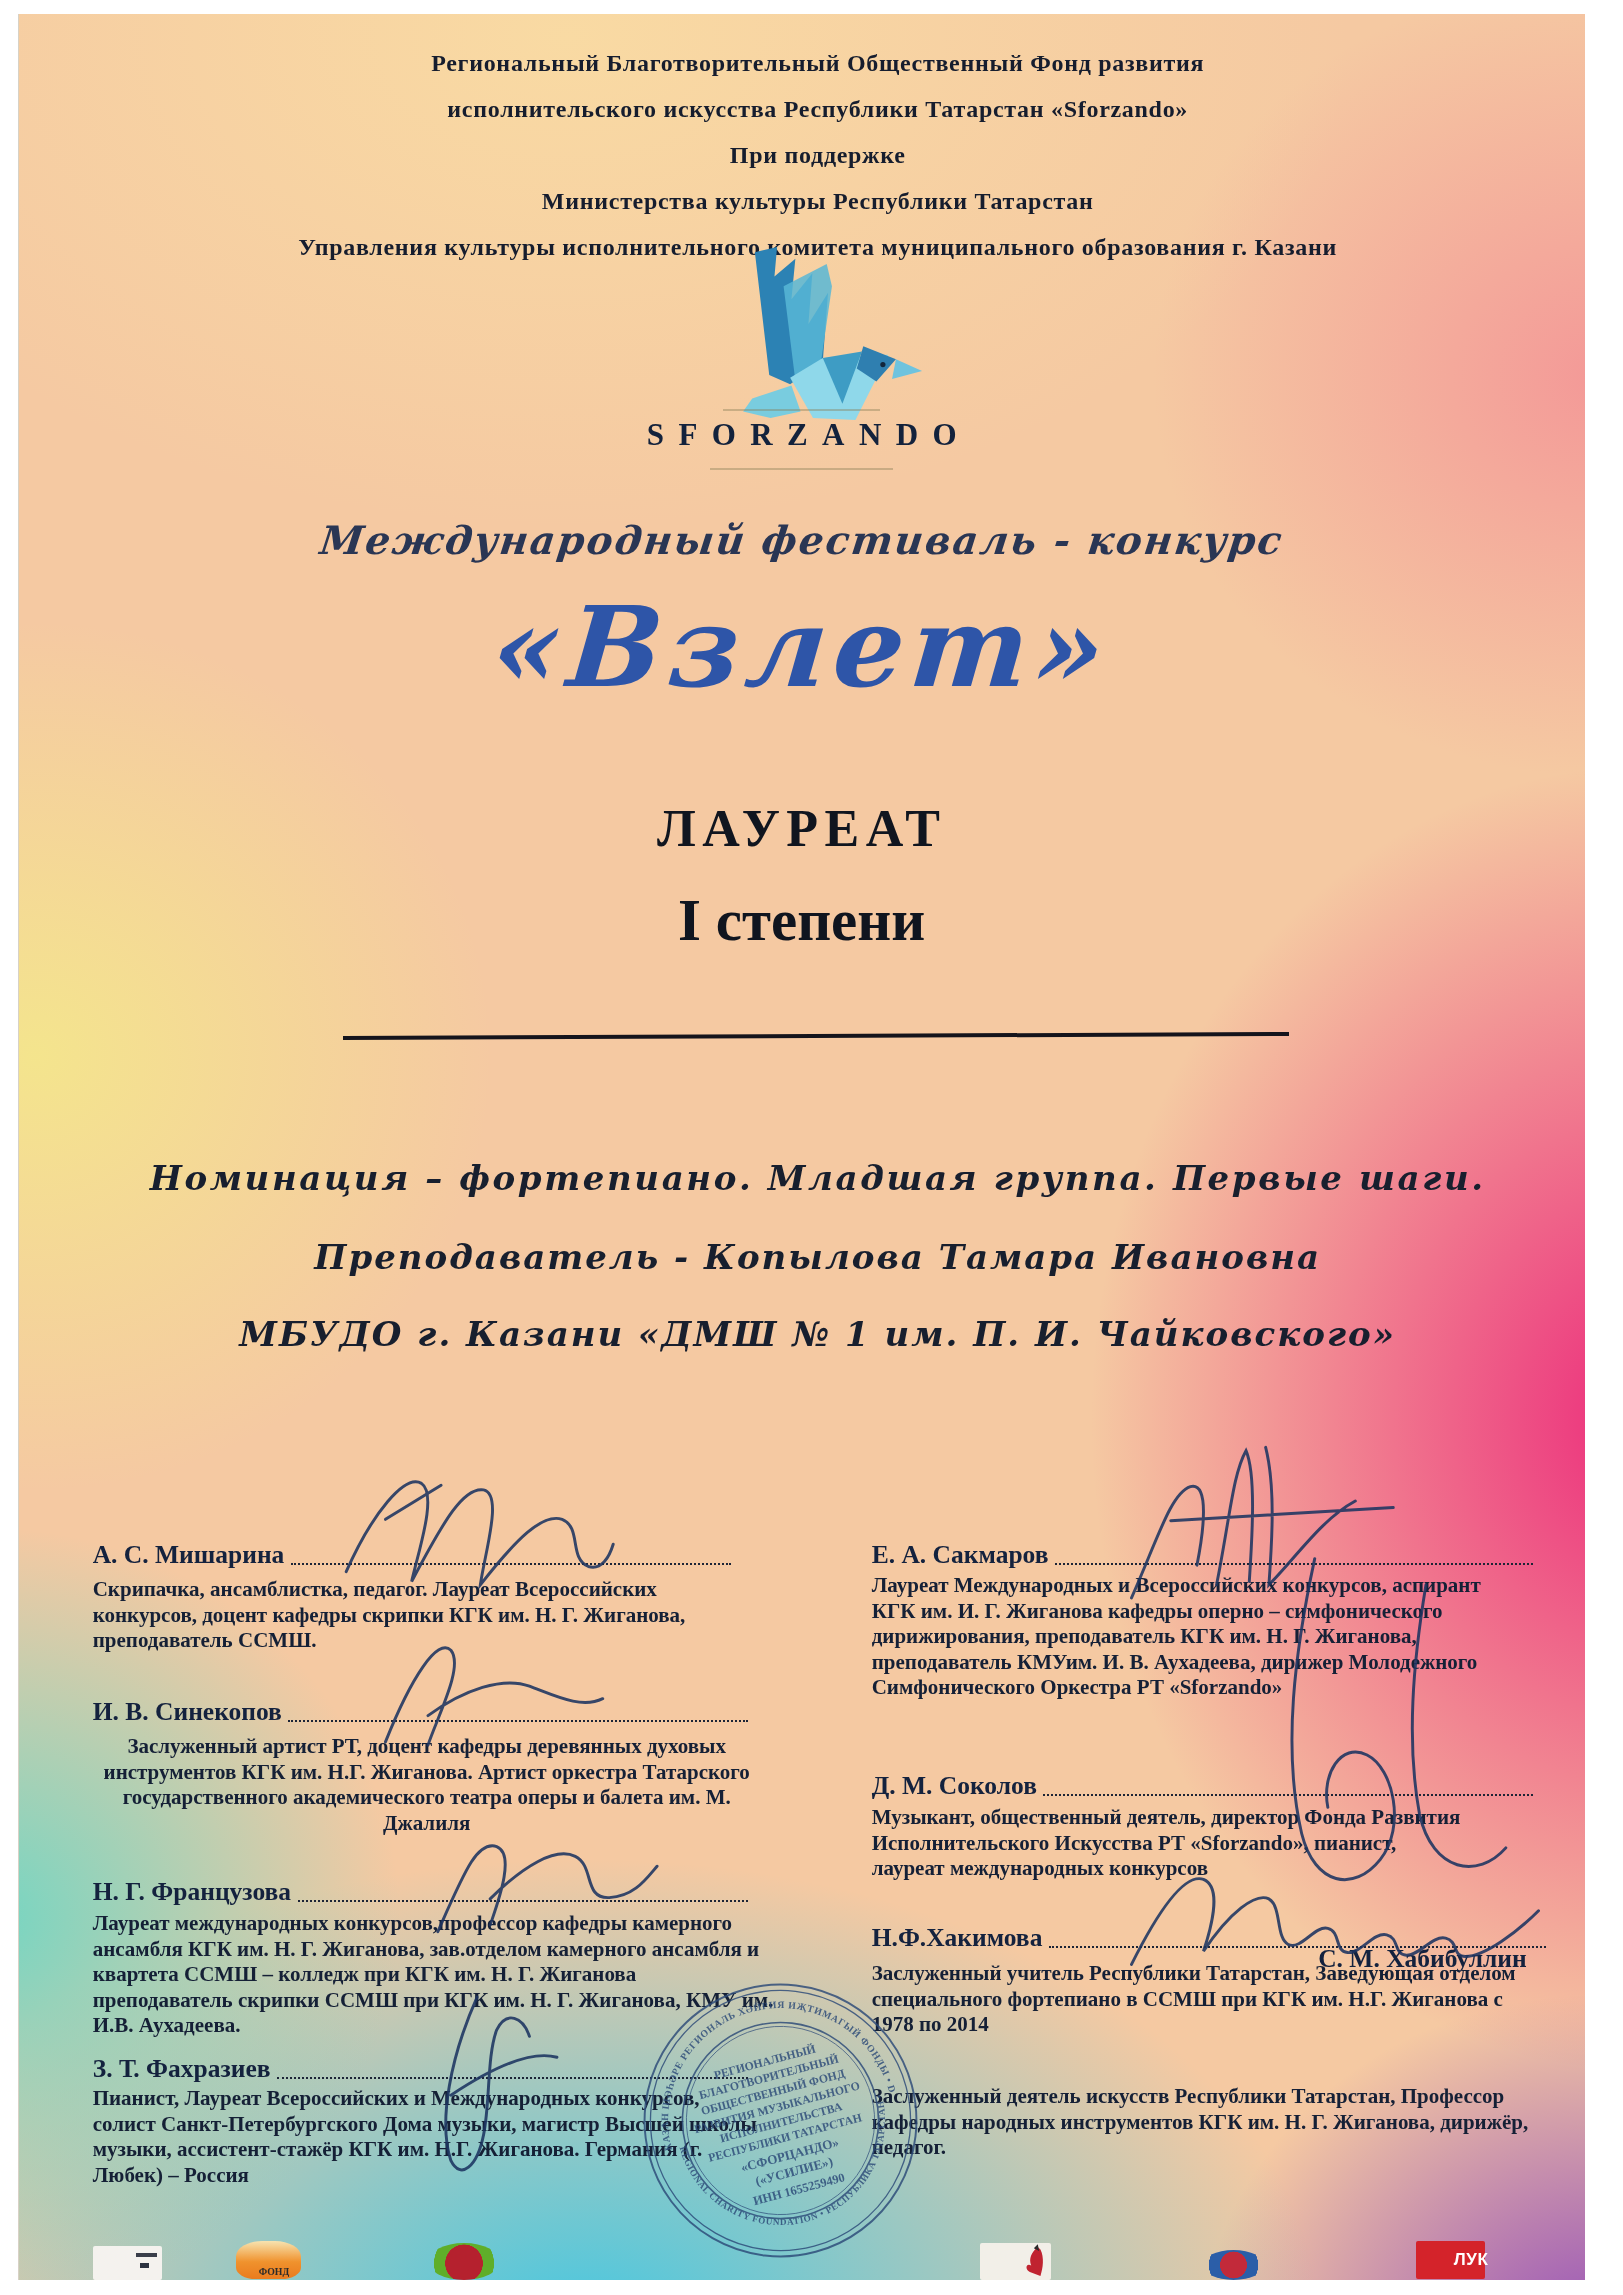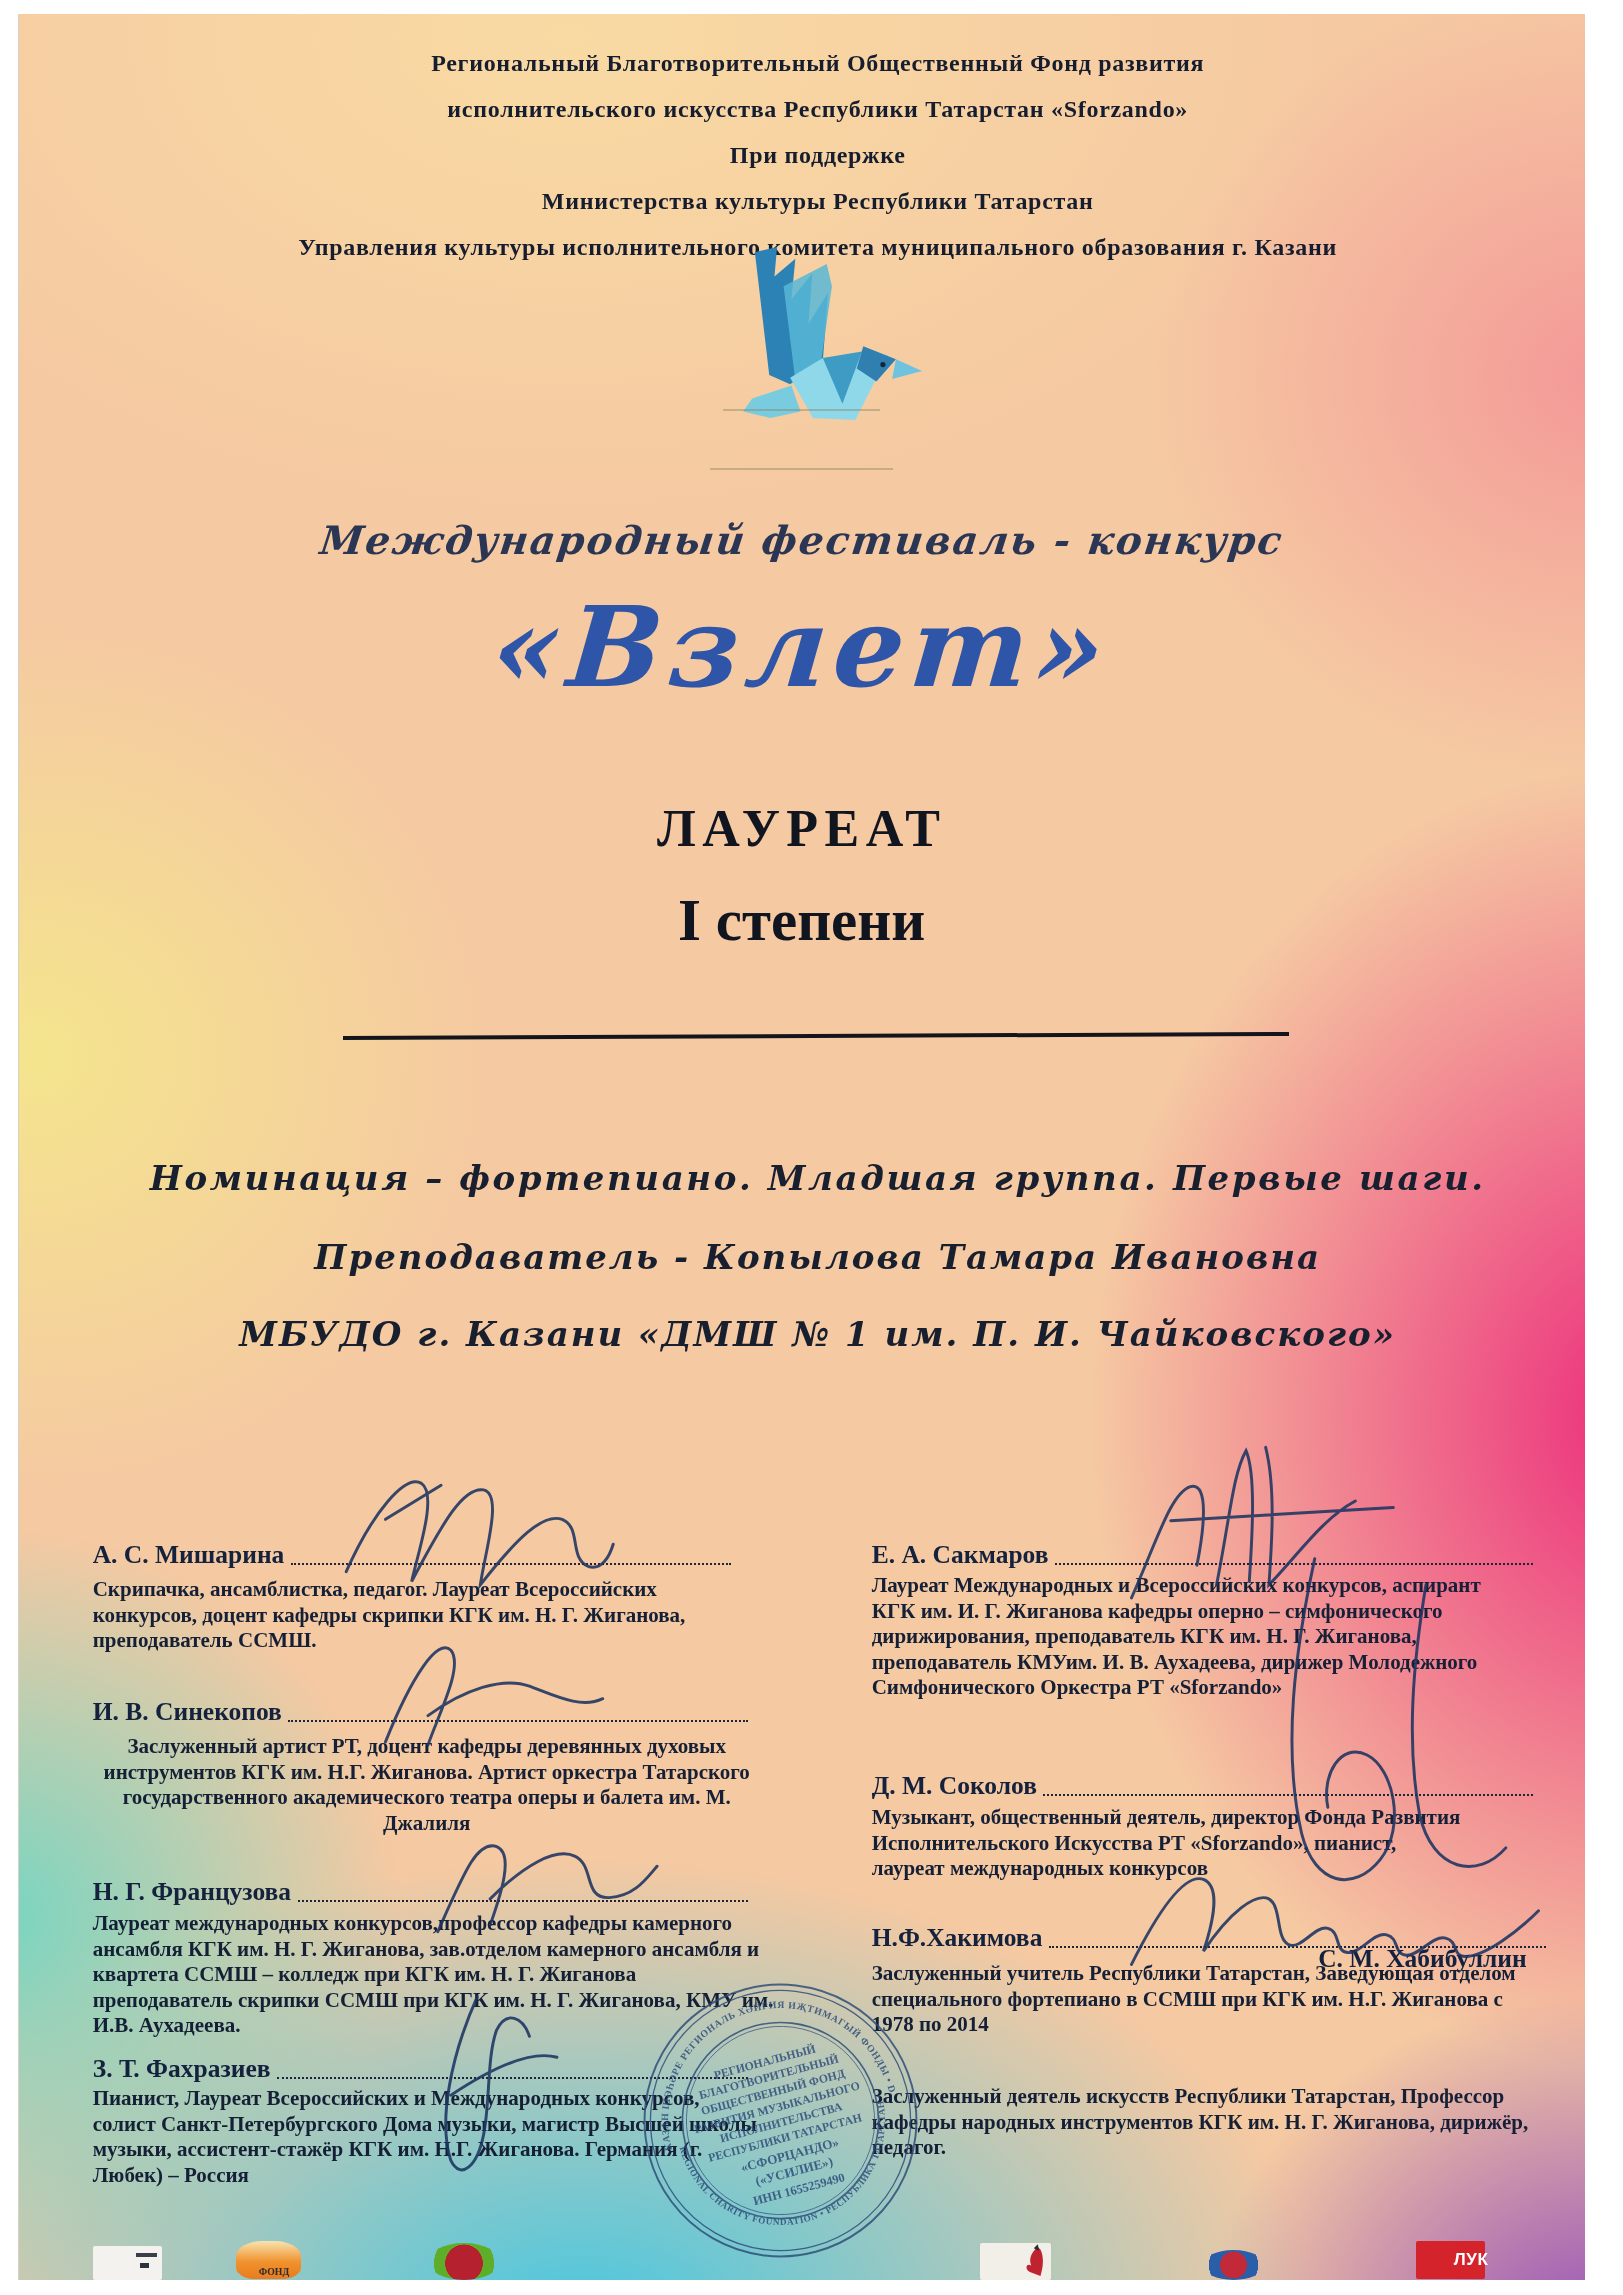--- a/index.html
+++ b/index.html
@@ -66,20 +66,21 @@
     <polygon points="140,60 206,26 214,60 196,185 158,205" fill="#58b7d6" opacity="0.85"></polygon>
     <polygon points="150,200 200,170 300,165 250,265 185,262" fill="#8fd8ea"></polygon>
     <polygon points="200,170 260,160 230,240" fill="#3e9cc4"></polygon>
     <polygon points="92,232 152,212 166,252 120,262 78,252" fill="#79ccdf"></polygon>
     <polygon points="262,152 312,172 282,206 252,186" fill="#2f7fb0"></polygon>
     <polygon points="312,172 352,190 306,202" fill="#6fc3de"></polygon>
     <circle cx="292" cy="180" r="4" fill="#12263c"></circle>
   </svg>
 
   <div class="abs sfz-rule" style="left:704px;top:395px;width:157px;"></div>
+  <div class="abs cw sforzando">SFORZANDO</div>
   <div class="abs sfz-rule" style="left:691px;top:454px;width:183px;"></div>
 
   <div class="abs cw script fest-sub">Международный фестиваль - конкурс</div>
   <div class="abs cw script fest-title">«Взлет»</div>
 
   <div class="abs cw laureate">ЛАУРЕАТ</div>
   <div class="abs cw degree">I степени</div>
 
   <div class="abs rule"></div>
 

